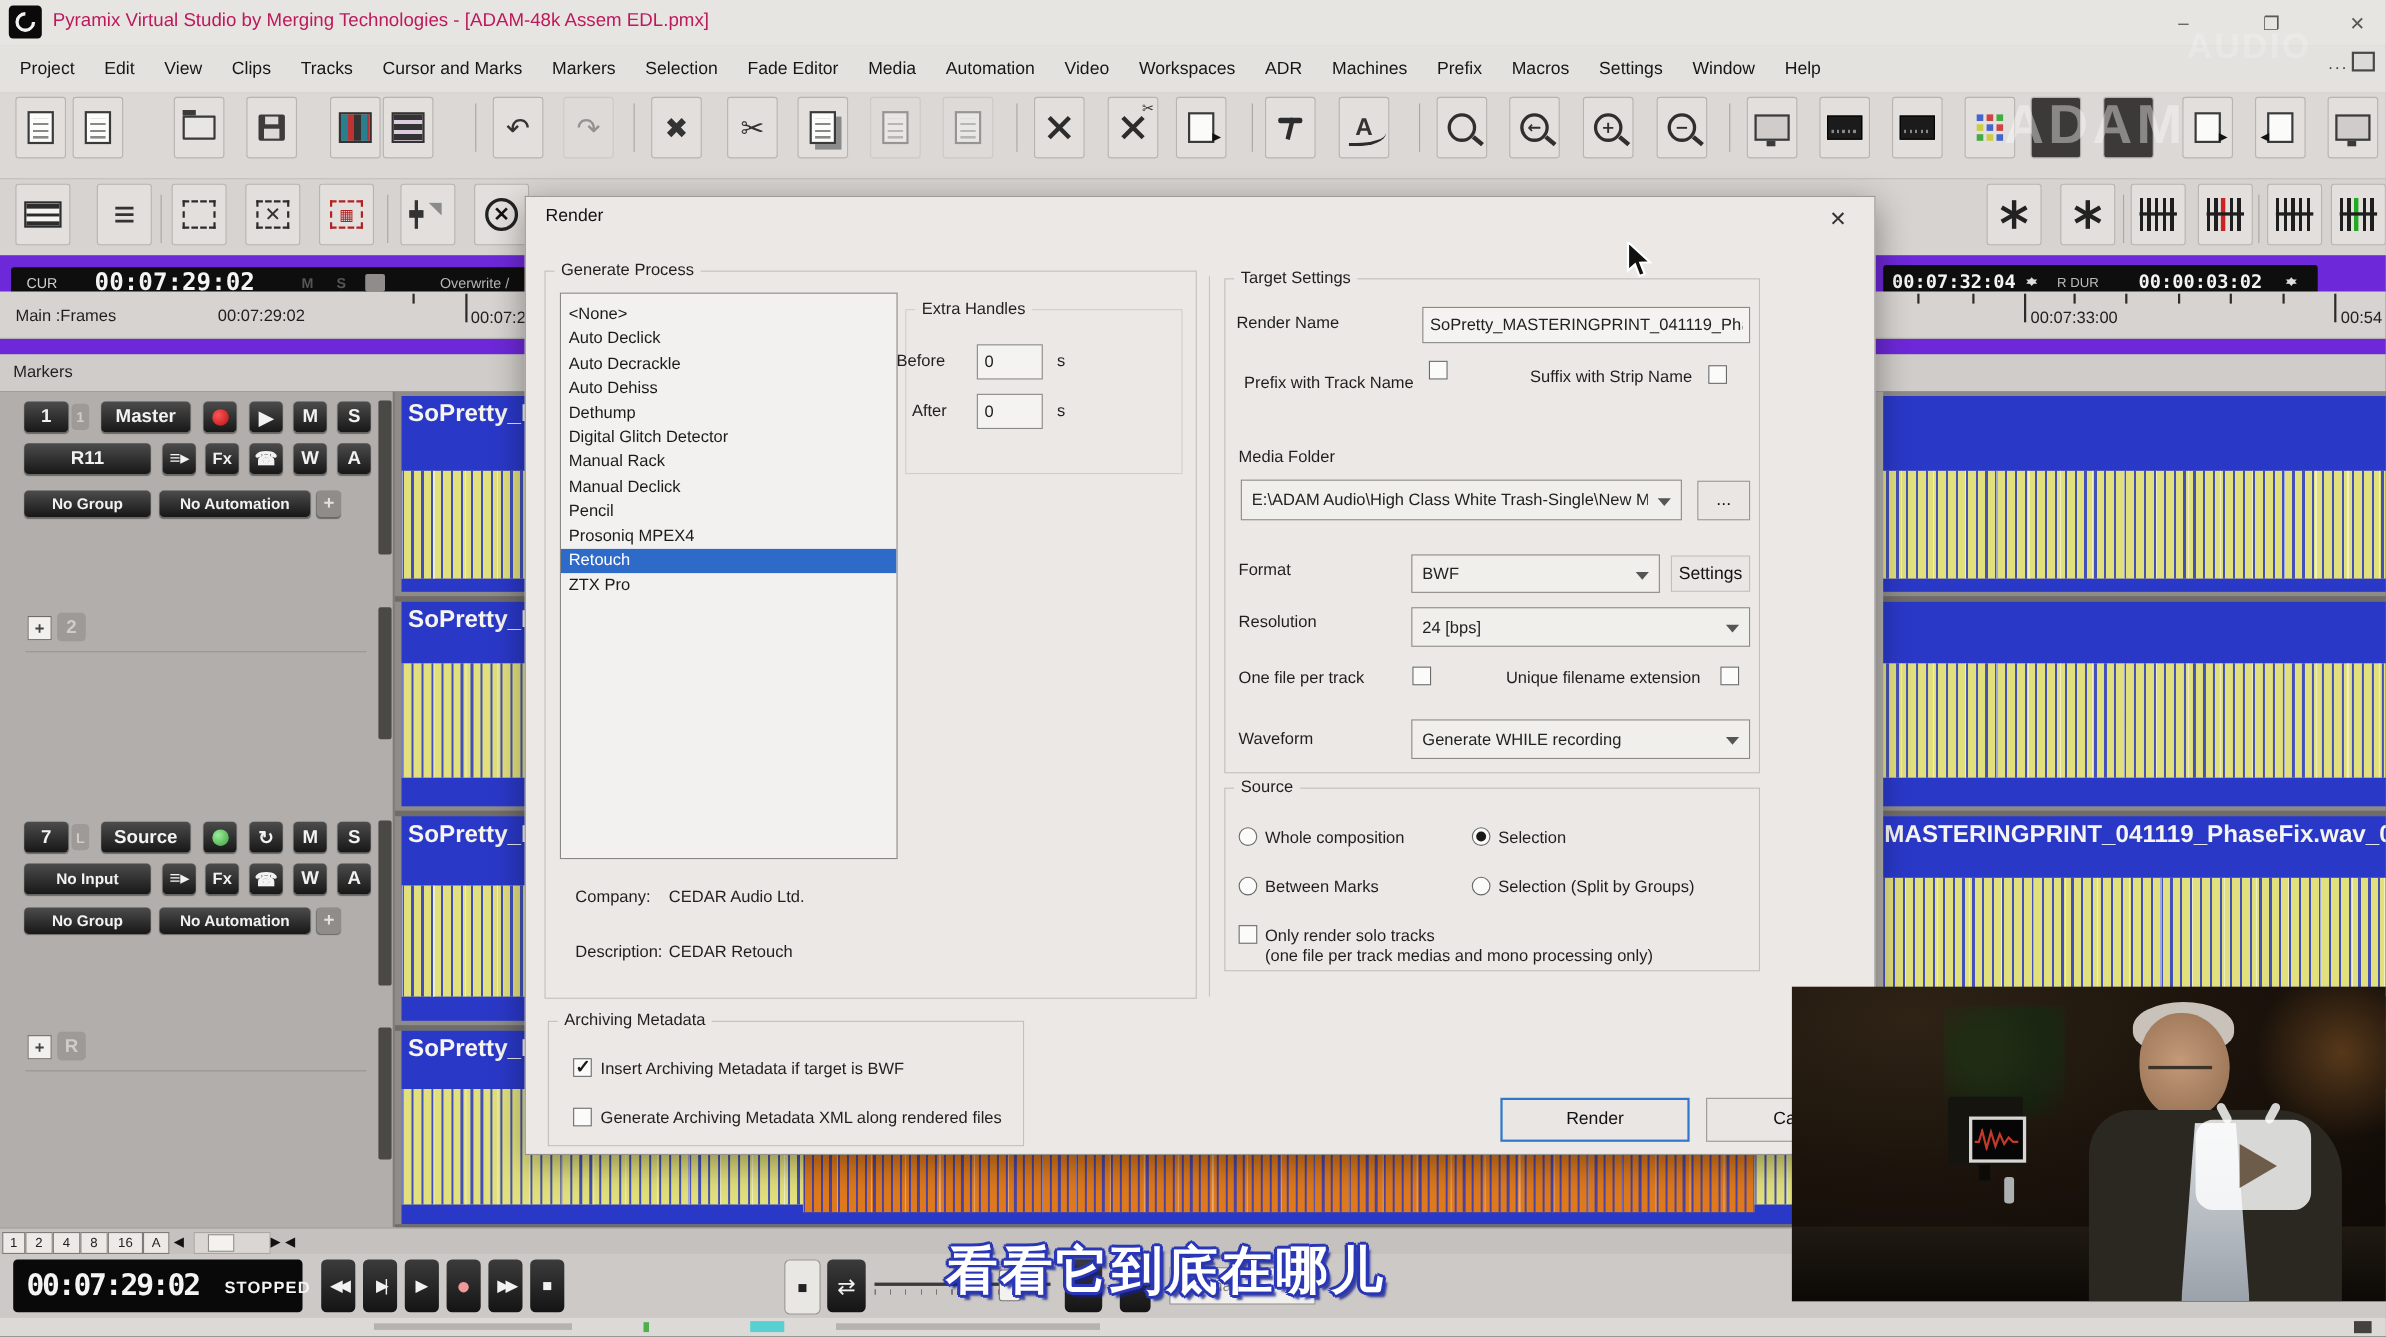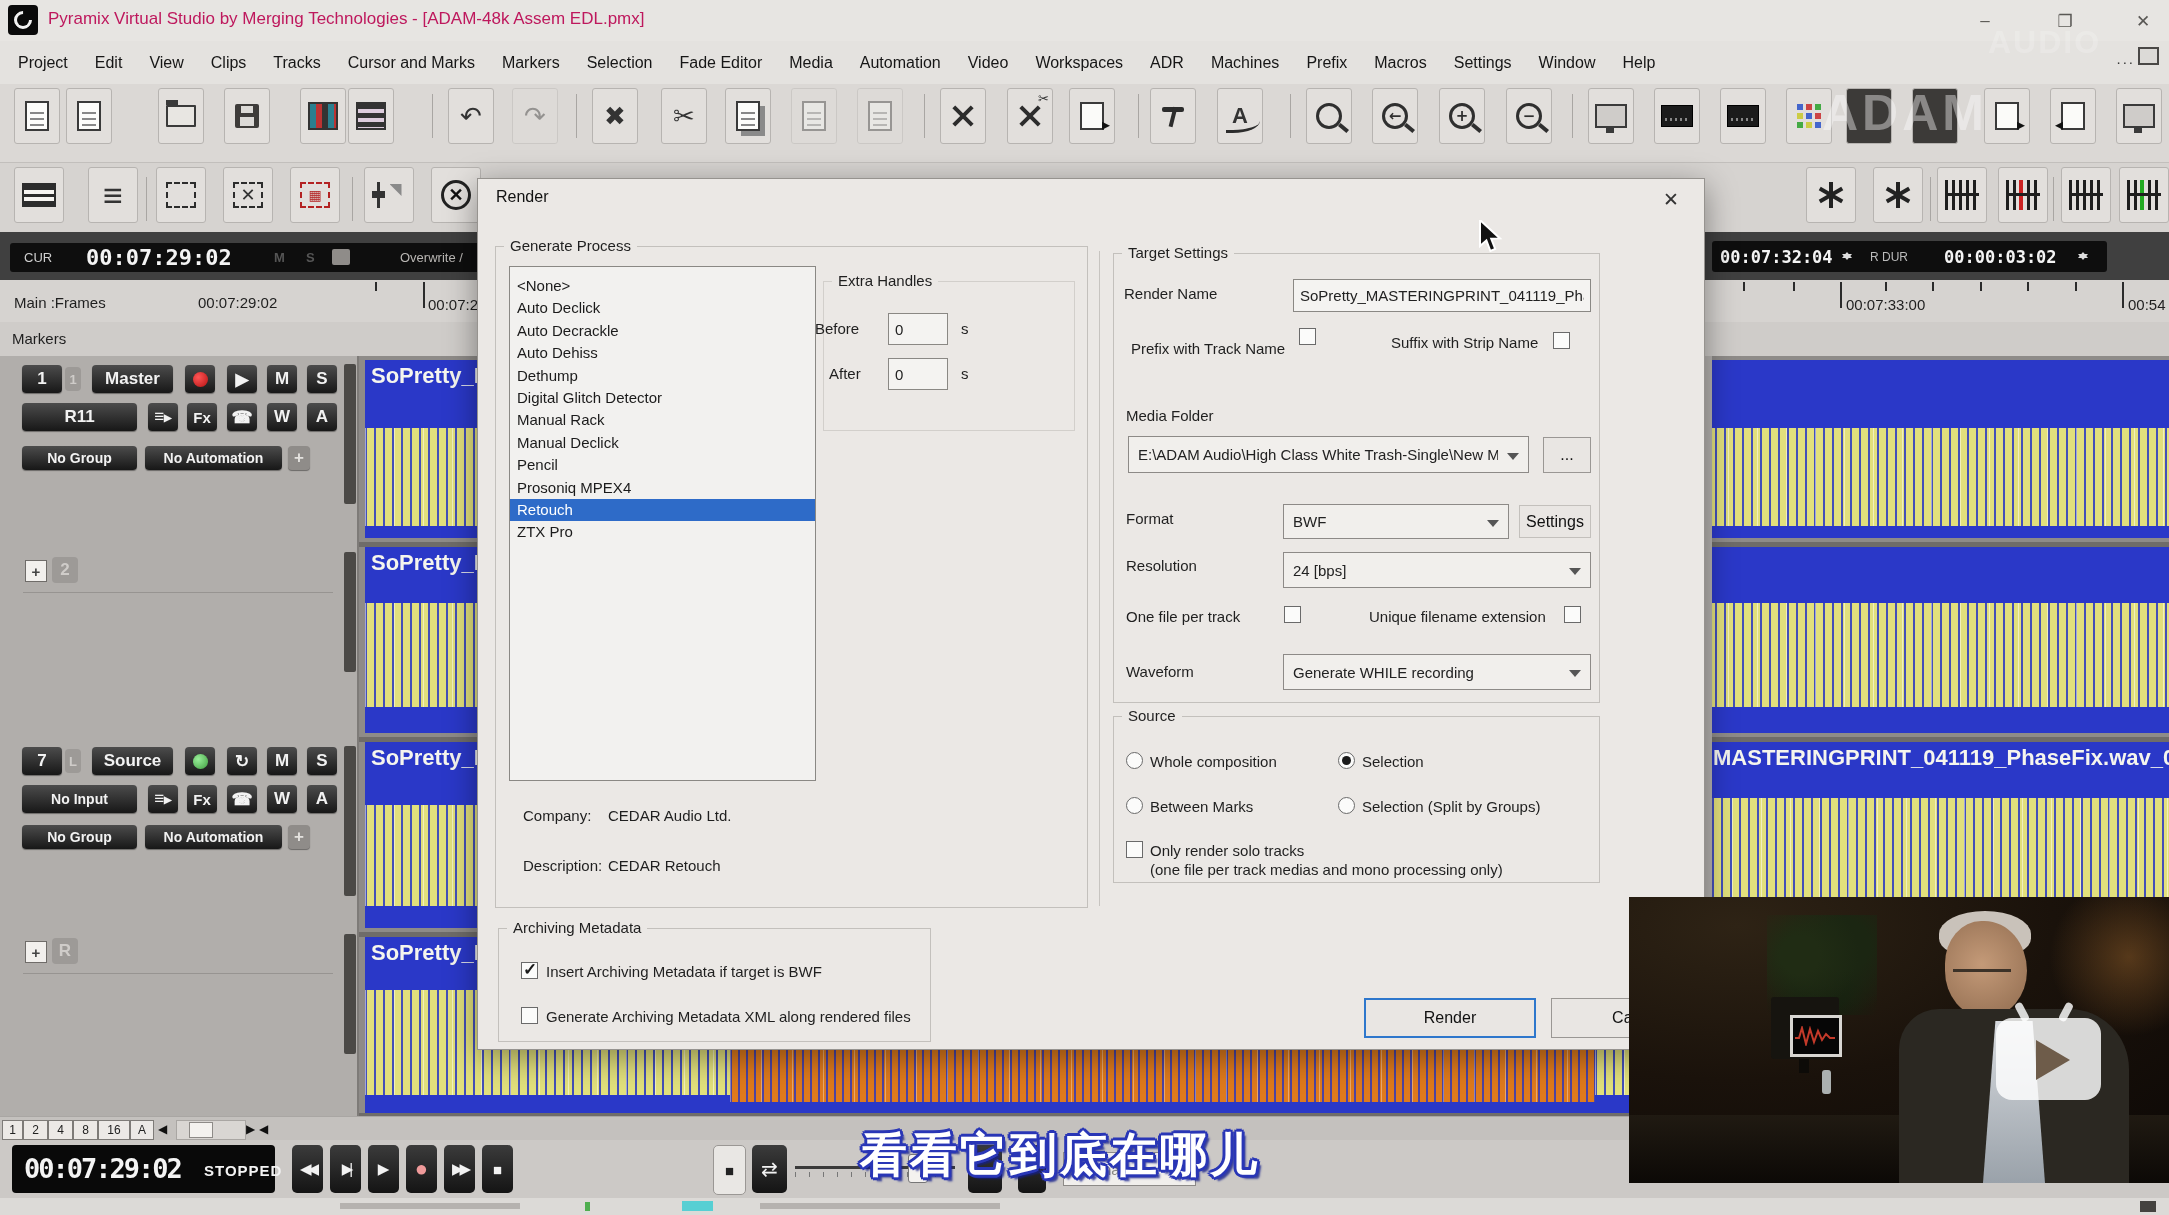--- a/index.html
+++ b/index.html
@@ -56,30 +56,30 @@
   .g-axe::before{content:"";position:absolute;left:2px;top:4px;width:22px;height:5px;background:#2c2c2c;border-radius:2px;}
   .g-axe::after{content:"";position:absolute;left:11px;top:4px;width:4px;height:20px;background:#2c2c2c;transform:rotate(14deg);}
   .g-acurve{position:relative;font-weight:bold;font-size:22px;}
   .g-acurve::after{content:"";position:absolute;left:-6px;bottom:-4px;width:34px;height:12px;border-bottom:3px solid #2c2c2c;border-radius:0 0 80% 0;}
   .g-docarrow{width:20px;height:24px;background:#fbfbf9;border:2px solid #3a3a3a;position:relative;}
   .g-docarrow::after{content:"▸";position:absolute;right:-8px;bottom:-6px;font-size:16px;color:#111;}
   .sep{position:absolute;top:10px;width:1px;height:44px;background:#a9a6a3;}
   .watermark1{position:absolute;left:1822px;top:84px;font-size:50px;font-weight:bold;color:rgba(255,255,255,.4);letter-spacing:4px;z-index:6;}
   .watermark2{position:absolute;left:1988px;top:24px;font-size:32px;font-weight:bold;color:rgba(255,255,255,.2);letter-spacing:2px;z-index:6;}
   
-  .workarea{position:absolute;left:0;top:232px;width:2169px;height:884px;background:#404040;}
+  .workarea{position:absolute;left:0;top:232px;width:2169px;height:884px;background:#6d28d9;}
   .blackbar{position:absolute;background:#0e0e0e;border-radius:3px;color:#eee;}
   .bb-cur{left:10px;top:11px;width:472px;height:29px;}
   .bb-right{left:1712px;top:9px;width:395px;height:31px;}
   .bb-lab{position:absolute;font-size:13px;color:#cfcfcf;top:7px;}
   .bb-time{position:absolute;font-family:"DejaVu Sans Mono",monospace;font-weight:bold;color:#f4f4f4;}
   .spin{position:absolute;width:11px;height:18px;top:6px;}
   .spin::before{content:"";position:absolute;top:0;left:0;border:5px solid transparent;border-bottom:6px solid #ddd;}
   .spin::after{content:"";position:absolute;bottom:0;left:0;border:5px solid transparent;border-top:6px solid #ddd;}
-  .ruler{position:absolute;left:0;top:48px;width:2169px;height:42px;background:#d6d3d0;border-bottom:1px solid #b5b2af;font-size:16px;}
+  .ruler{position:absolute;left:0;top:33px;width:2169px;height:42px;background:#d6d3d0;border-bottom:1px solid #b5b2af;font-size:16px;}
   .tick{position:absolute;width:2px;height:9px;background:#2b2b2b;top:2px;}
   .tick.tall{height:26px;}
   .markersrow{position:absolute;left:0;top:90px;width:2169px;height:34px;background:#cfccc9;font-size:16px;}
   
   .trackarea{position:absolute;left:0;top:124px;width:2169px;height:760px;background:#8e8b88;}
   .hdrpanel{position:absolute;left:0;top:0;width:357px;height:760px;background:#b1aeab;border-right:2px solid #7e7b78;}
   .hb{position:absolute;background:linear-gradient(#4c4c4c,#171717);color:#f2f2f2;border-radius:4px;display:flex;align-items:center;justify-content:center;font-weight:bold;font-size:17px;box-shadow:0 1px 1px rgba(0,0,0,.4);}
   .hb.dim{background:#9d9a97;color:#cfccc9;box-shadow:none;}
   .hb.plus{background:#8f8c89;color:#e4e2df;}
   .dotred{width:15px;height:15px;border-radius:50%;background:radial-gradient(circle at 35% 35%,#f55,#b41212);}

